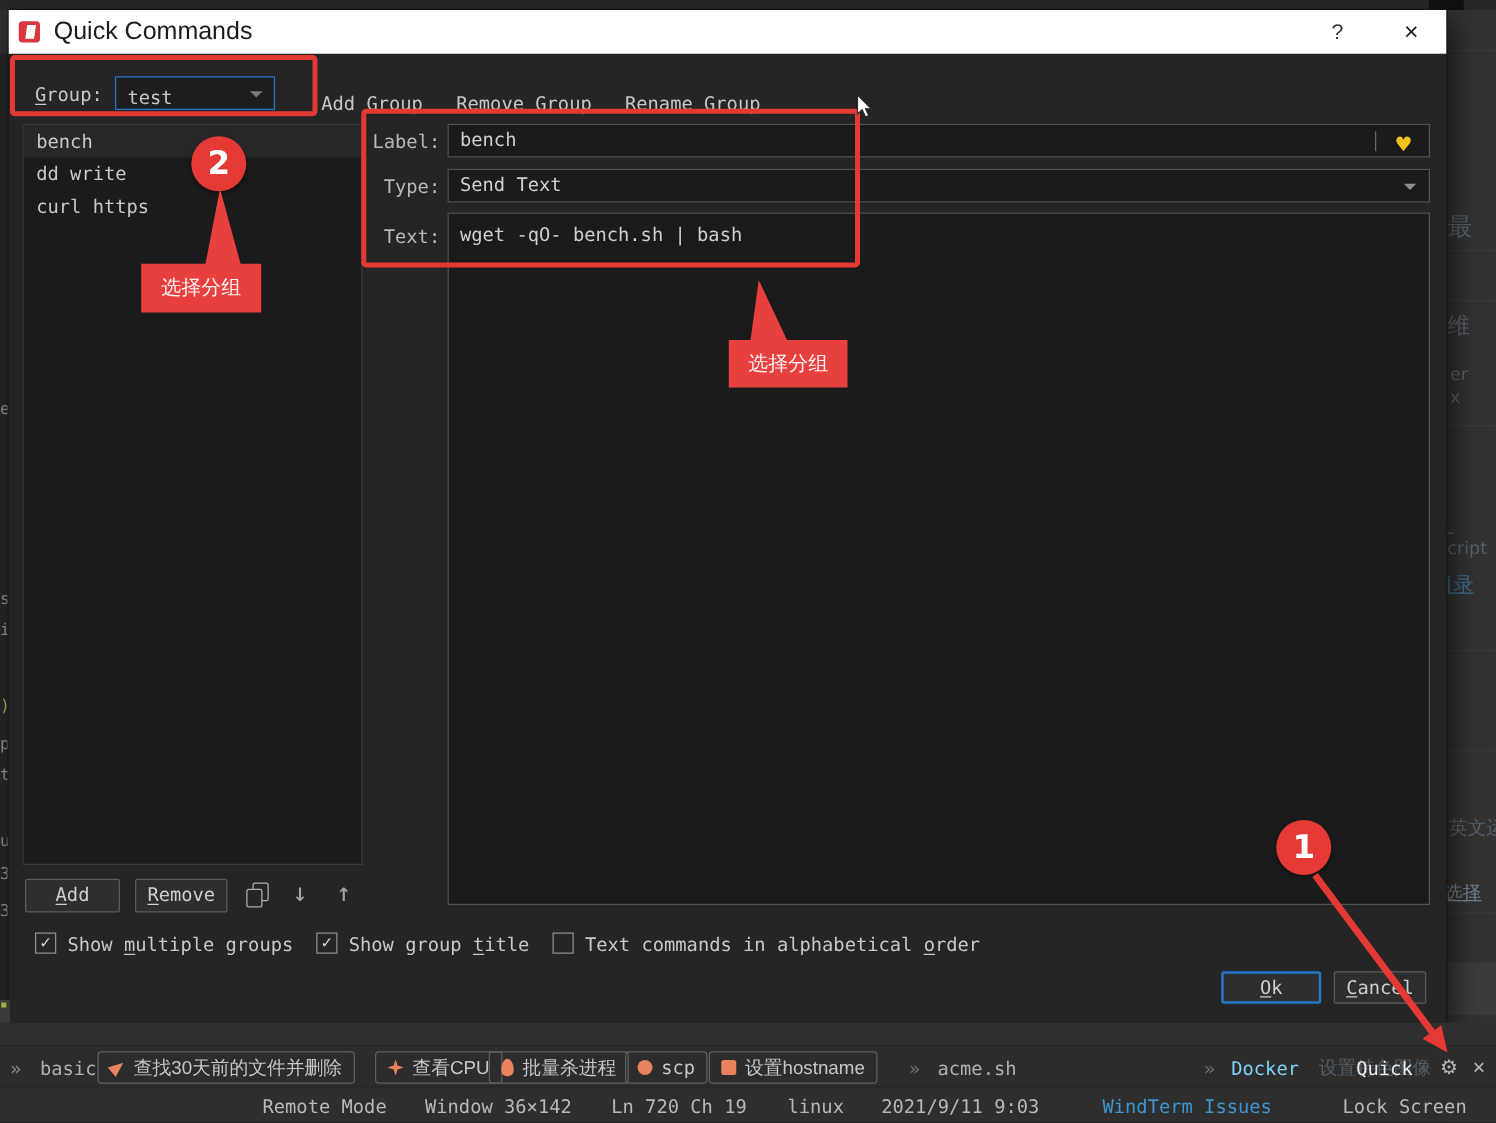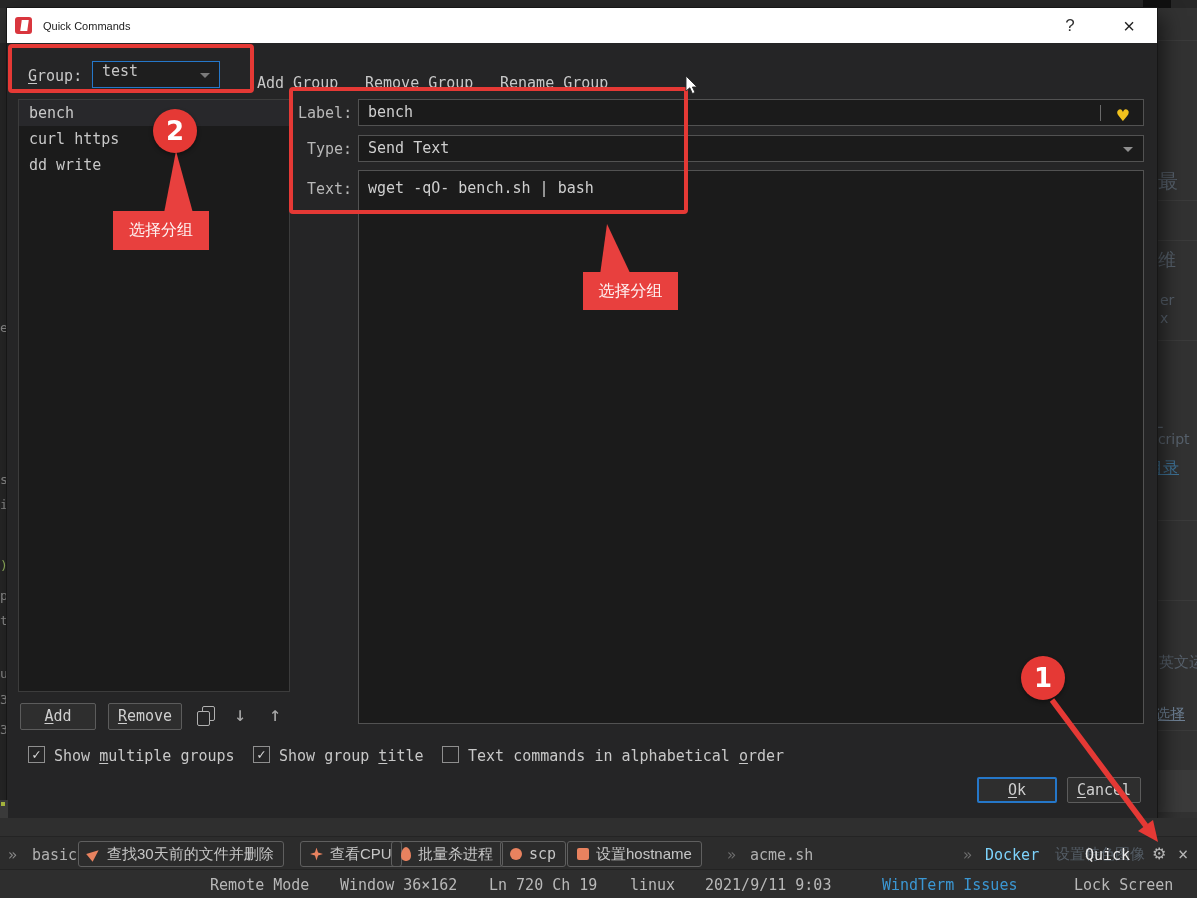--- a/index.html
+++ b/index.html
@@ -27,29 +27,29 @@
 
   
   .dialog { left:7px; top:8px; width:1150px; height:810px; background:#252526;
             box-shadow:0 0 0 1px #161616, 6px 8px 20px rgba(0,0,0,.55); }
   .titlebar { position:absolute; left:0; top:0; width:1150px; height:35px; background:#ffffff;
               display:flex; align-items:center; }
   .app-icon { width:17px; height:17px; margin-left:8px; background:#d9363e; border-radius:3px;
               position:relative; }
   .app-icon::after { content:""; position:absolute; left:6px; top:3px; width:7px; height:11px;
               background:#ffffff; transform:skewX(-8deg); }
-  .title-text { margin-left:11px; font-family:"Liberation Sans",sans-serif; font-size:11px; color:#1b1b1b; }
+  .title-text { margin-left:11px; font-family:"Liberation Sans",sans-serif; font-size:20px; color:#1b1b1b; }
   .tb-help { position:absolute; left:1050px; top:5px; width:26px; height:26px; text-align:center;
              line-height:26px; color:#333; font-size:17px; font-family:"Liberation Sans",sans-serif; }
   .tb-close { position:absolute; left:1108px; top:4px; width:28px; height:28px; text-align:center;
              line-height:28px; color:#1f1f1f; font-size:20px; font-family:"Liberation Sans",sans-serif; }
 
   .menu-label { position:absolute; left:21px; top:59px; color:#c8c8c8; }
   .group-select { position:absolute; left:85px; top:53px; width:128px; height:27px;
-             background:#1e1e1e; border:1px solid #2577c9; display:flex; align-items:flex-start; padding-left:9px; }
+             background:#1e1e1e; border:1px solid #2577c9; display:flex; align-items:flex-end; padding-left:9px; }
   .caret { width:0; height:0; border-left:5px solid transparent; border-right:5px solid transparent;
              border-top:5px solid #8f8f8f; }
   .group-select .caret { position:absolute; right:9px; top:11px; border-top-color:#7a7a7a; }
   .menu-item { position:absolute; top:66px; color:#c8c8c8; white-space:nowrap; }
 
   .cmd-list { position:absolute; left:11px; top:91px; width:272px; height:593px;
               background:#1b1b1b; border:1px solid #3c3c3c; }
   .cmd-row { height:26px; line-height:26px; padding-left:10px; color:#c8c8c8; }
   .cmd-row.sel { background:#28282b; }
 
@@ -164,22 +164,22 @@
     <div class="group-select">
       <span>test</span>
       <span class="caret"></span>
     </div>
     <div class="menu-item" style="left:250px">Add Group</div>
     <div class="menu-item" style="left:358px">Remove Group</div>
     <div class="menu-item" style="left:493px">Rename Group</div>
 
     <div class="cmd-list">
       <div class="cmd-row sel">bench</div>
+      <div class="cmd-row">dd write</div>
       <div class="cmd-row">curl https</div>
-      <div class="cmd-row">dd write</div>
     </div>
 
     <div class="form-caption" style="left:291px;top:96px">Label:</div>
     <div class="field field-line" style="top:91px">
       <span>bench</span>
       <span class="fav-divider"></span>
       <span class="heart">♥</span>
     </div>
 
     <div class="form-caption" style="left:300px;top:132px">Type:</div>
@@ -245,21 +245,21 @@
     <span class="chev" style="left:963px;color:#6f6f6f">»</span>
     <span class="tab-text" style="left:985px;color:#7dd3fc">Docker</span>
     <span class="ghost" style="left:1055px">设置特色图像</span>
     <span class="tab-text" style="left:1085px;color:#ececec">Quick</span>
     <span class="gear">⚙</span>
     <span class="tab-close">×</span>
   </div>
 
   <div class="abs status-bar">
     <span class="st" style="left:210px">Remote Mode</span>
-    <span class="st" style="left:340px">Window 36×162</span>
+    <span class="st" style="left:340px">Window 36×142</span>
     <span class="st" style="left:489px">Ln 720 Ch 19</span>
     <span class="st" style="left:630px">linux</span>
     <span class="st" style="left:705px">2021/9/11 9:03</span>
 
     <span class="st st-link" style="left:882px">WindTerm Issues</span>
 
     <span class="st" style="left:1074px">Lock Screen</span>
   </div>
 
   <div class="abs annot" style="left:0;top:0;width:1197px;height:898px">

